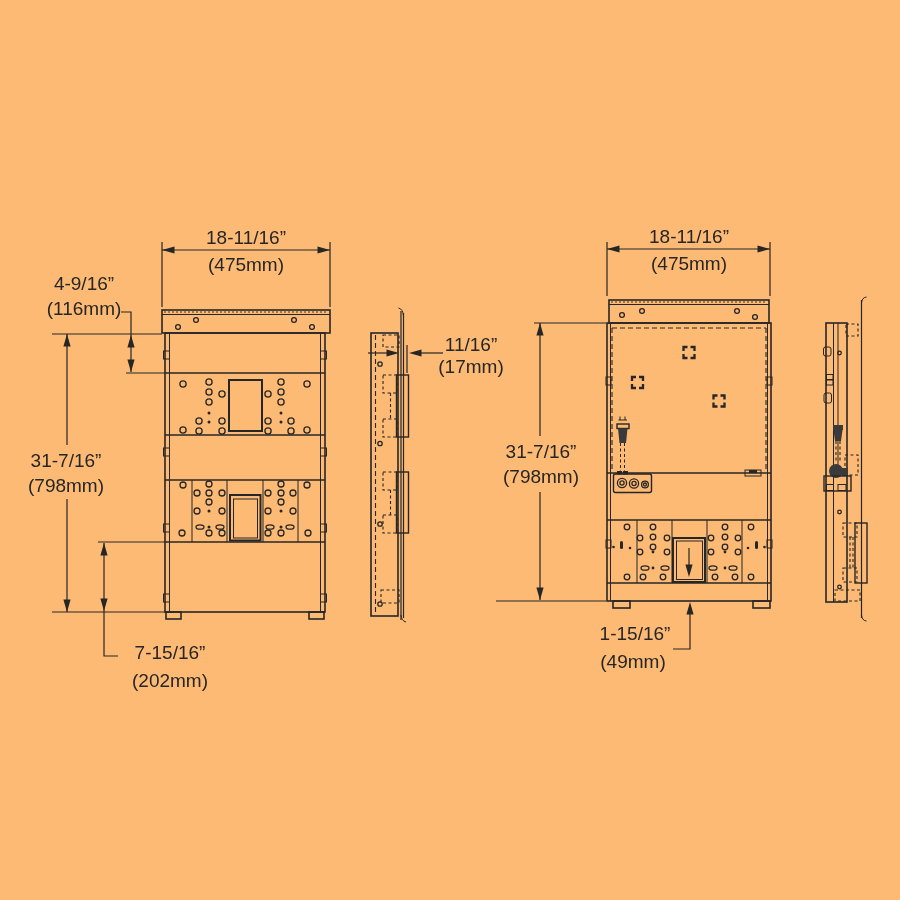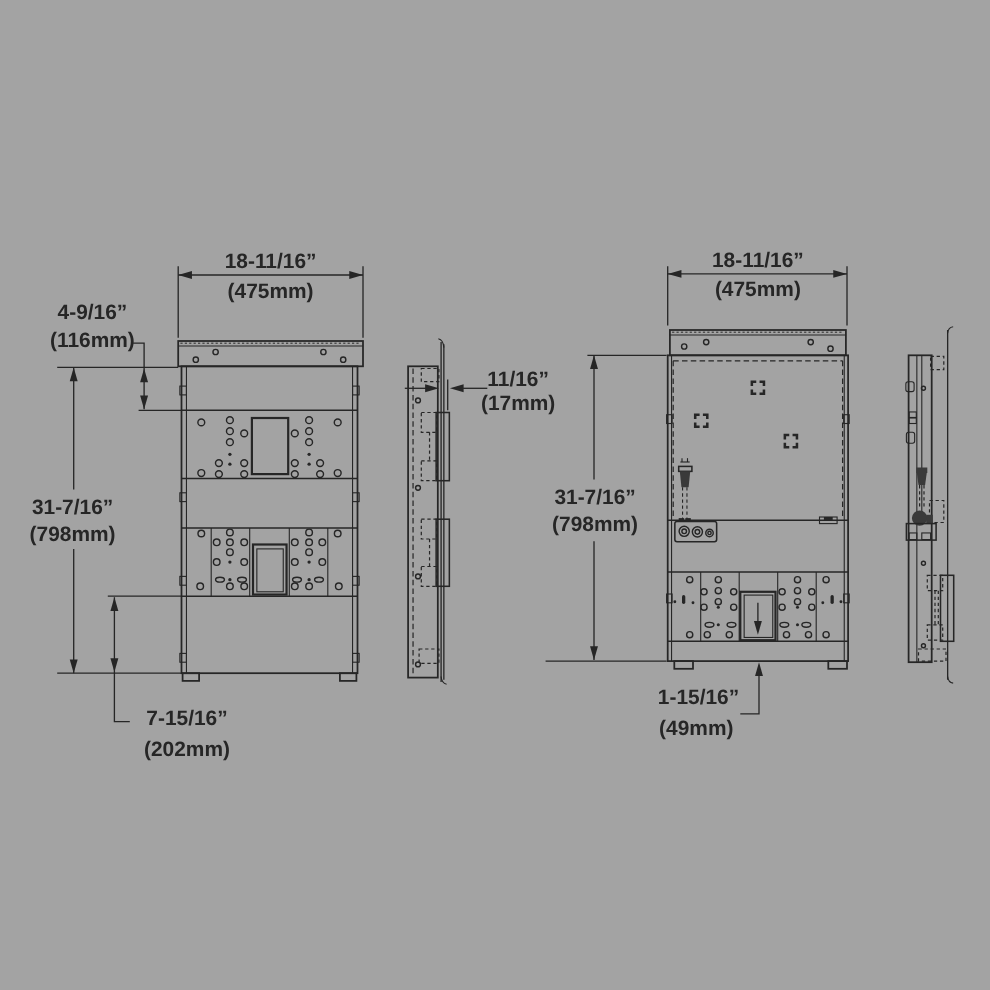--- a/index.html
+++ b/index.html
@@ -1,16 +1,16 @@
 <!DOCTYPE html>
 <html><head>
 <meta charset="utf-8">
 <style>
   html,body{margin:0;padding:0;background:#ffffff;}
-  .stage{width:900px;height:900px;background:#a3a3a3;position:relative;font-weight:bold;}
+  .stage{width:900px;height:900px;background:#fdba74;position:relative;}
   svg{display:block;}
   .ln{fill:none;stroke:#262626;stroke-width:1.6;}
   .tn{fill:none;stroke:#262626;stroke-width:1;}
   .md{fill:none;stroke:#262626;stroke-width:1.4;}
   .hole{fill:none;stroke:#262626;stroke-width:1.3;}
   .dot{fill:#262626;stroke:none;}
   .dash{fill:none;stroke:#262626;stroke-width:1.1;stroke-dasharray:5 3;}
   .dash2{fill:none;stroke:#262626;stroke-width:1.1;stroke-dasharray:3 2.5;}
   .hatch{fill:none;stroke:#262626;stroke-width:.9;stroke-dasharray:2 2;}
   .dim{fill:none;stroke:#262626;stroke-width:1.2;}

